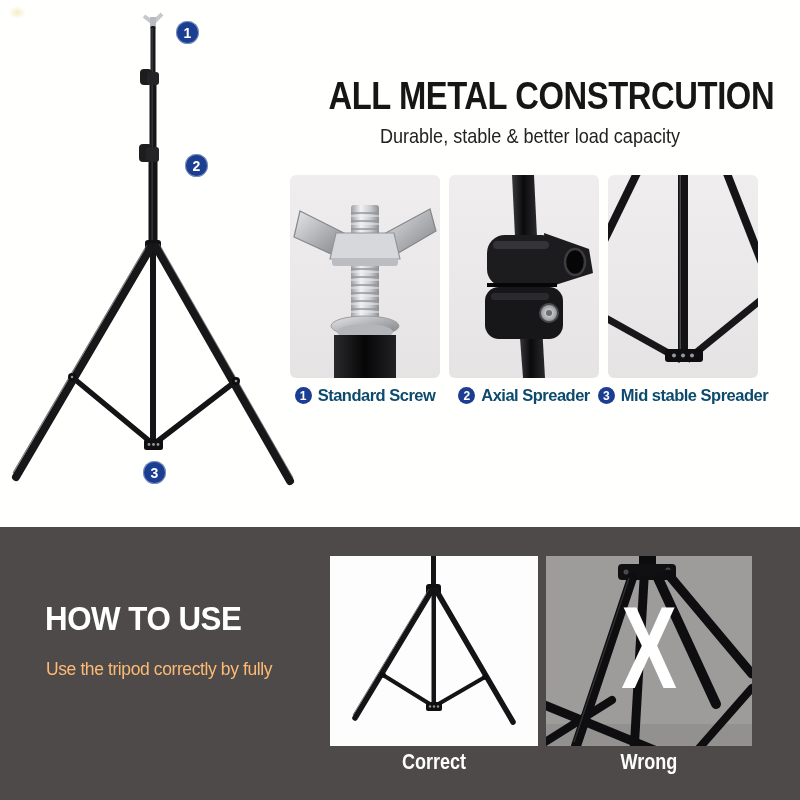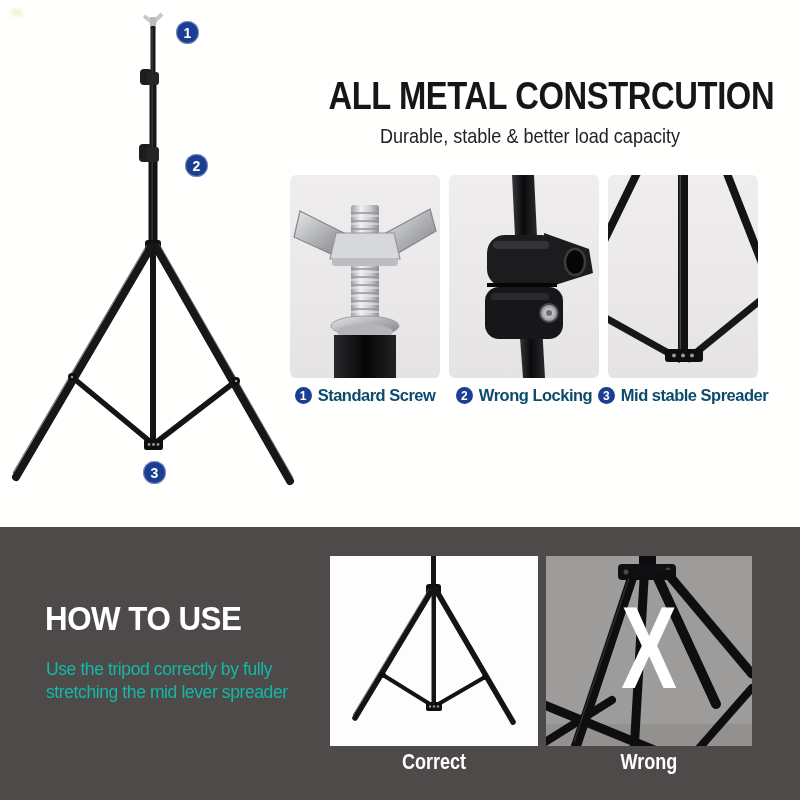--- a/index.html
+++ b/index.html
@@ -33,21 +33,21 @@
 
   .feature-labels { position:absolute; left:290px; top:386px; display:flex; gap:9px; }
   .flabel { width:150px; display:flex; align-items:center; justify-content:center; gap:6px; overflow:visible; }
   .badge.small { width:17px; height:17px; font-size:12px; flex:0 0 17px; }
   .flabel .ltext { font-size:16.5px; font-weight:700; color:#0c4a6e; letter-spacing:-.5px; white-space:nowrap; }
 
   
   .bottom { position:absolute; left:0; top:527px; width:800px; height:287px; background:#4d4a49; }
   .howto-head { position:absolute; left:45px; top:72px; font-size:34px; font-weight:800; color:#ffffff;
                 letter-spacing:-.5px; transform:scaleX(.92); transform-origin:left; white-space:nowrap; }
-  .howto-body { position:absolute; left:46px; top:131px; color:#14b8a6; font-size:17.5px;
+  .howto-body { position:absolute; left:46px; top:131px; color:#fdba74; font-size:17.5px;
                 line-height:23px; letter-spacing:-.4px; }
   .panel { position:absolute; top:29px; height:190px; overflow:hidden; }
   .panel.correct { left:330px; width:208px; background:#fdfdfd; }
   .panel.wrong   { left:546px; width:206px; background:#9d9c9b; }
   .panel svg { position:absolute; left:0; top:0; }
   .xmark { position:absolute; left:0; right:0; top:34px; text-align:center; color:#ffffff;
            font-size:116px; font-weight:800; line-height:1; transform:scaleX(.72); }
   .plabel { position:absolute; top:222px; text-align:center; color:#ffffff; font-size:22px;
             font-weight:700; transform:scaleX(.82); }
   .plabel.correct-label { left:330px; width:208px; }
@@ -204,34 +204,33 @@
       </div>
     </div>
 
     <div class="feature-labels">
       <div class="flabel">
         <span class="badge small">1</span>
         <span class="ltext">Standard Screw</span>
       </div>
       <div class="flabel">
         <span class="badge small">2</span>
-        <span class="ltext">Wrong Locking</span>
+        <span class="ltext">Axial Spreader</span>
       </div>
       <div class="flabel">
         <span class="badge small">3</span>
         <span class="ltext">Mid stable Spreader</span>
       </div>
     </div>
   </section>
 
   <section class="bottom">
     <h2 class="howto-head">HOW TO USE</h2>
     <div class="howto-body">
       <div>Use the tripod correctly by fully</div>
-      <div>stretching the mid lever spreader</div>
     </div>
 
     <div class="panel correct">
       <svg width="208" height="190" viewBox="0 0 208 190">
         <rect x="101" y="0" width="5" height="32" fill="#141416"></rect>
         <rect x="96" y="28" width="15" height="12" rx="3" fill="#0f0f11"></rect>
         <line x1="102" y1="34" x2="25" y2="162" stroke="#141417" stroke-width="5.5" stroke-linecap="round"></line>
         <line x1="99" y1="33" x2="23" y2="159" stroke="#54545a" stroke-width="1" opacity=".8"></line>
         <line x1="106" y1="34" x2="183" y2="166" stroke="#141417" stroke-width="5.5" stroke-linecap="round"></line>
         <rect x="101.5" y="38" width="4.5" height="114" fill="#151518"></rect>

